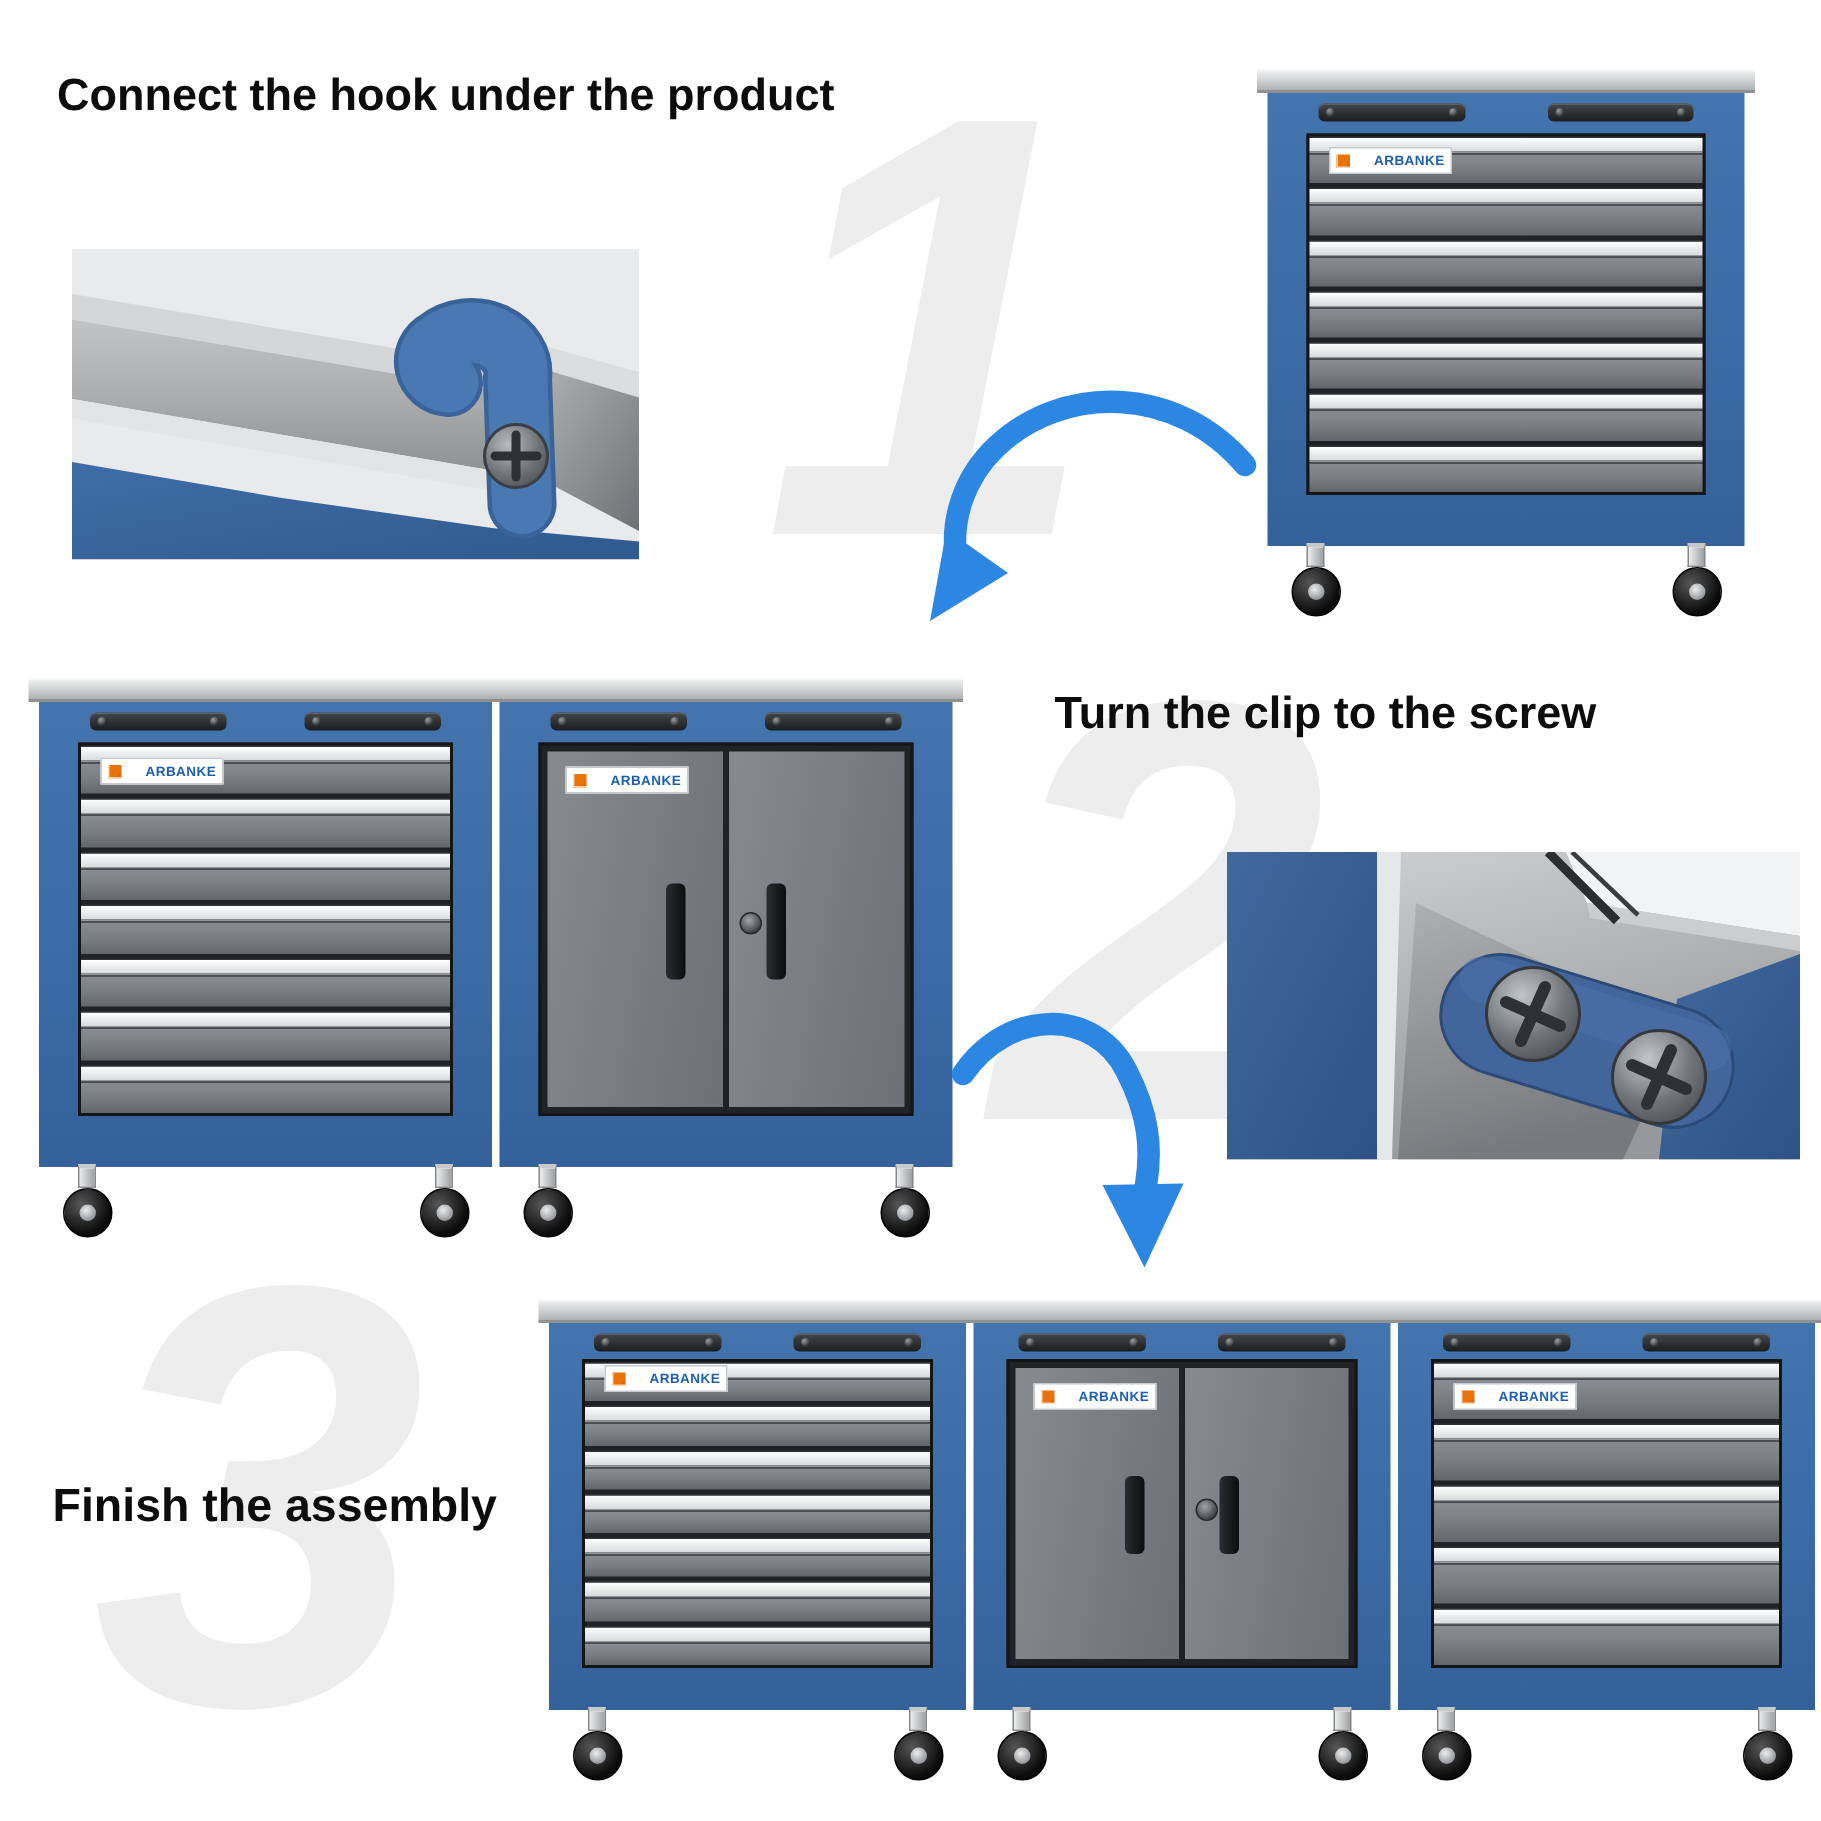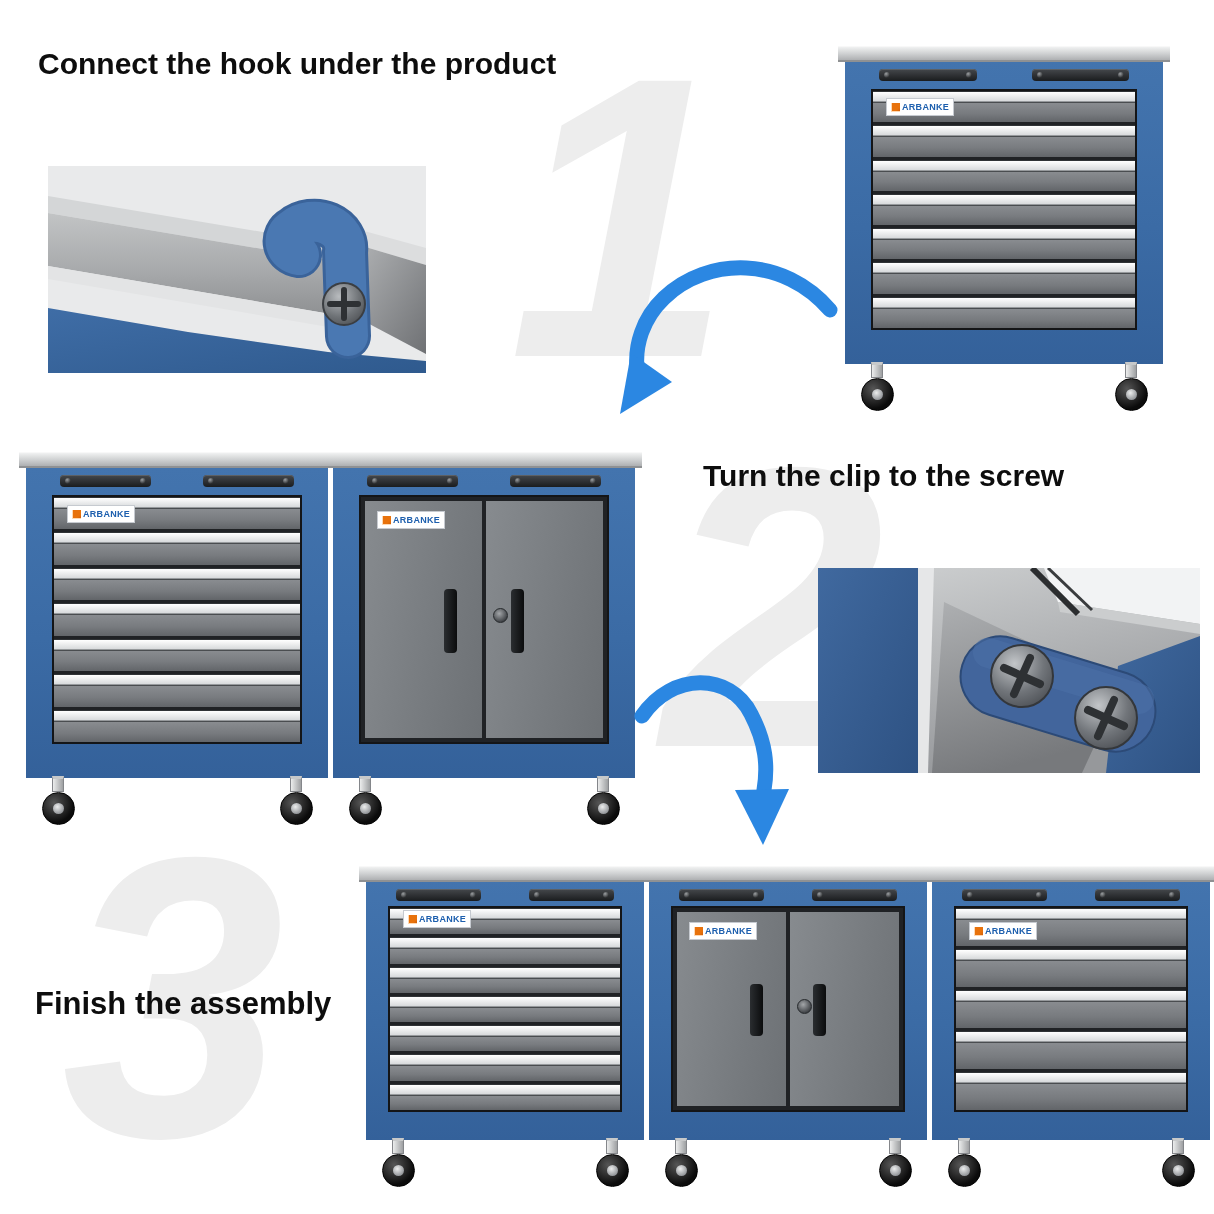--- a/index.html
+++ b/index.html
@@ -56,21 +56,21 @@
   .face{flex:1;background:linear-gradient(180deg,#898c90 0%,#787b7f 55%,#626569 100%);
         position:relative;border-top:1px solid #4a4d50;}
   .front.doors{flex-direction:row;gap:4px;padding:4px;}
   .door{flex:1;background:linear-gradient(100deg,#878b8f 0%,#777b7f 60%,#6d7175 100%);position:relative;}
   .dhandle{position:absolute;width:13px;height:27%;top:37%;border-radius:4px;
            background:linear-gradient(90deg,#2a2d30,#0b0c0d);}
   .door-l .dhandle{right:21%;} .door-r .dhandle{left:21%;}
   .keyhole{position:absolute;width:13px;height:13px;border-radius:50%;top:45%;left:6%;
            background:radial-gradient(circle at 40% 35%,#a3a6a9,#3c3f43 75%);border:1px solid #26292c;}
   .logo{position:absolute;bottom:6px;left:13px;height:14px;background:#fff;border:1px solid #c6cad0;
-        display:flex;align-items:center;padding:1px 4px;gap:2px;z-index:2;}
+        display:flex;align-items:center;padding:1px 4px;gap:16px;z-index:2;}
   .door .logo{bottom:auto;top:10px;left:12px;}
   .logo-mark{width:9px;height:9px;background:linear-gradient(135deg,#e8720c 70%,#c7590a);flex:0 0 auto;
              box-shadow:inset 1px -1px 0 #ffd9b3;}
   .logo-text{font-size:9px;font-weight:700;color:#1d5fae;letter-spacing:.3px;line-height:1;}
   .wheel{position:absolute;top:calc(100% - 2px);width:40px;z-index:1;}
   .w-l{left:12px;} .w-r{right:12px;}
   .stem{width:10px;height:12px;margin:0 auto;background:linear-gradient(90deg,#eceded,#9ea0a2);
         border:1px solid #84868a;border-top:3px solid #c7c9ca;}
   .tire{width:31px;height:31px;margin:0 auto;border-radius:50%;border:1px solid #000;
         background:radial-gradient(circle at 36% 32%,#565656,#0b0b0b 68%);position:relative;}

